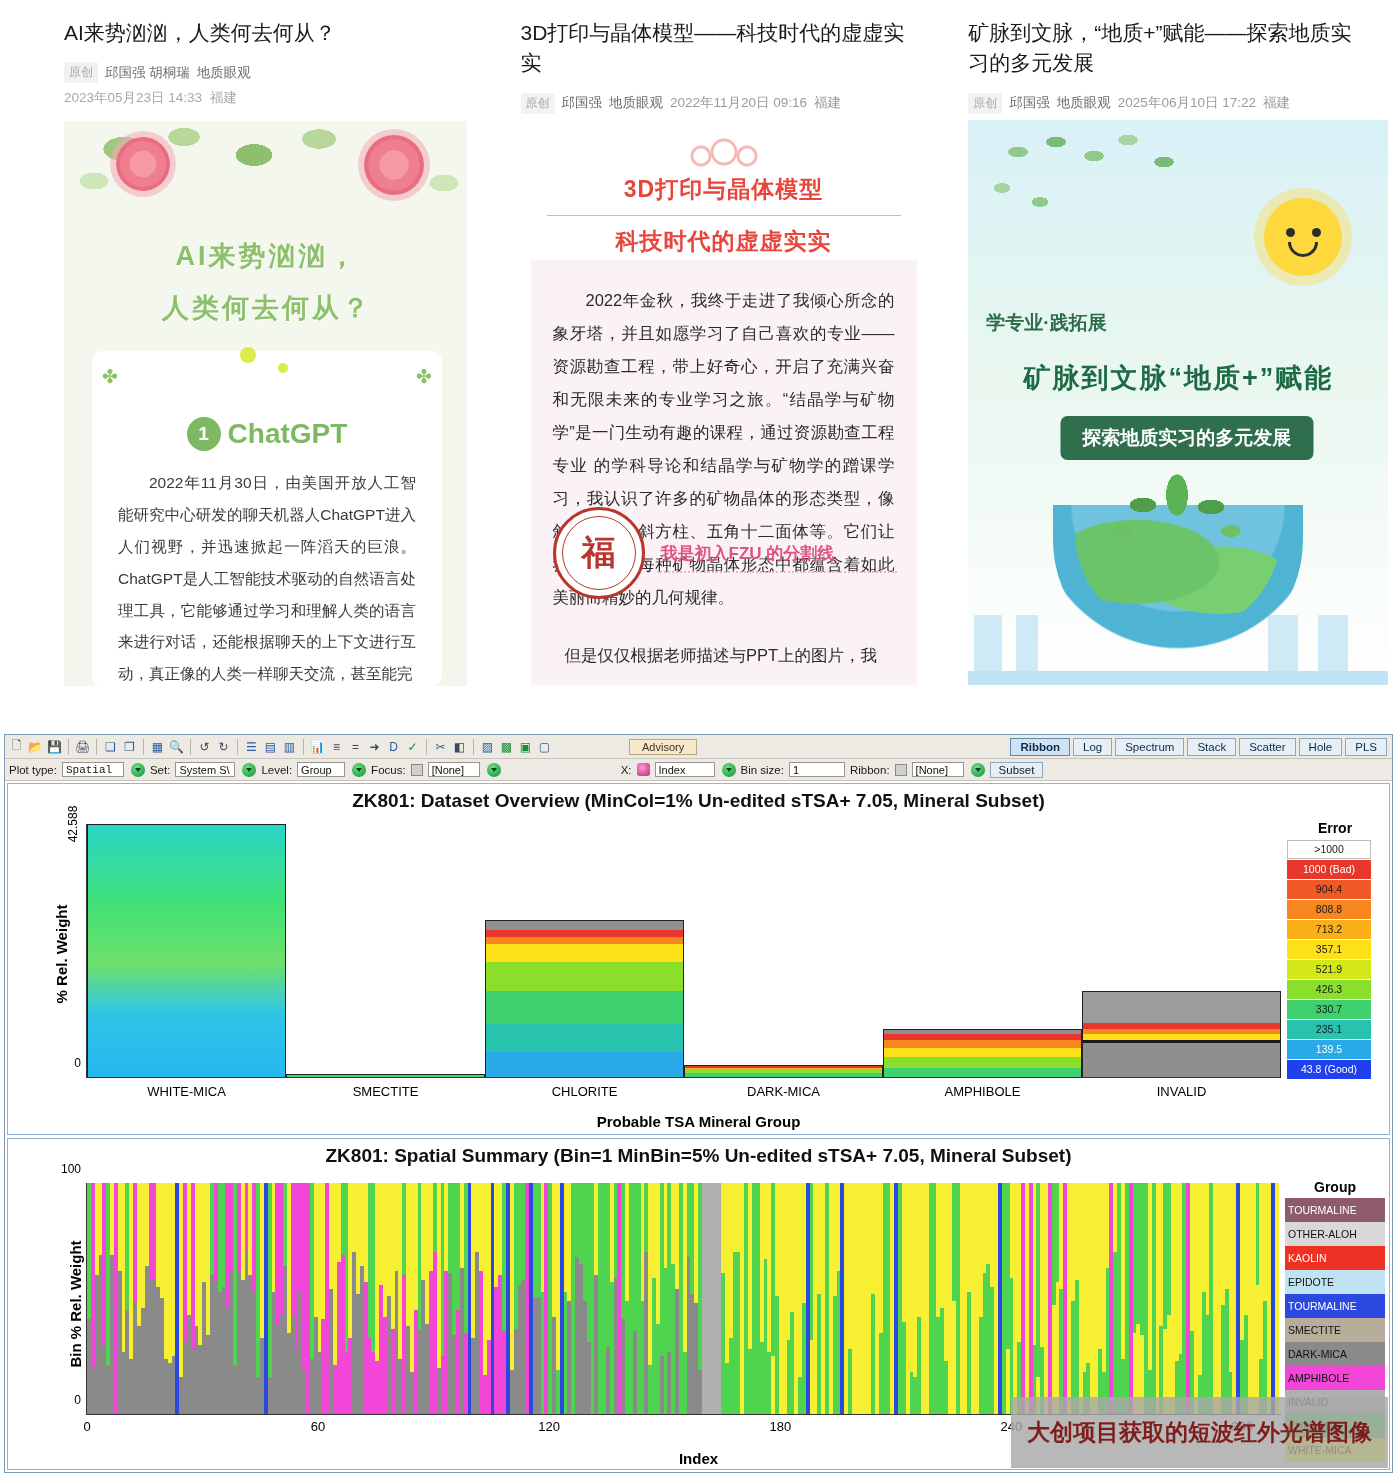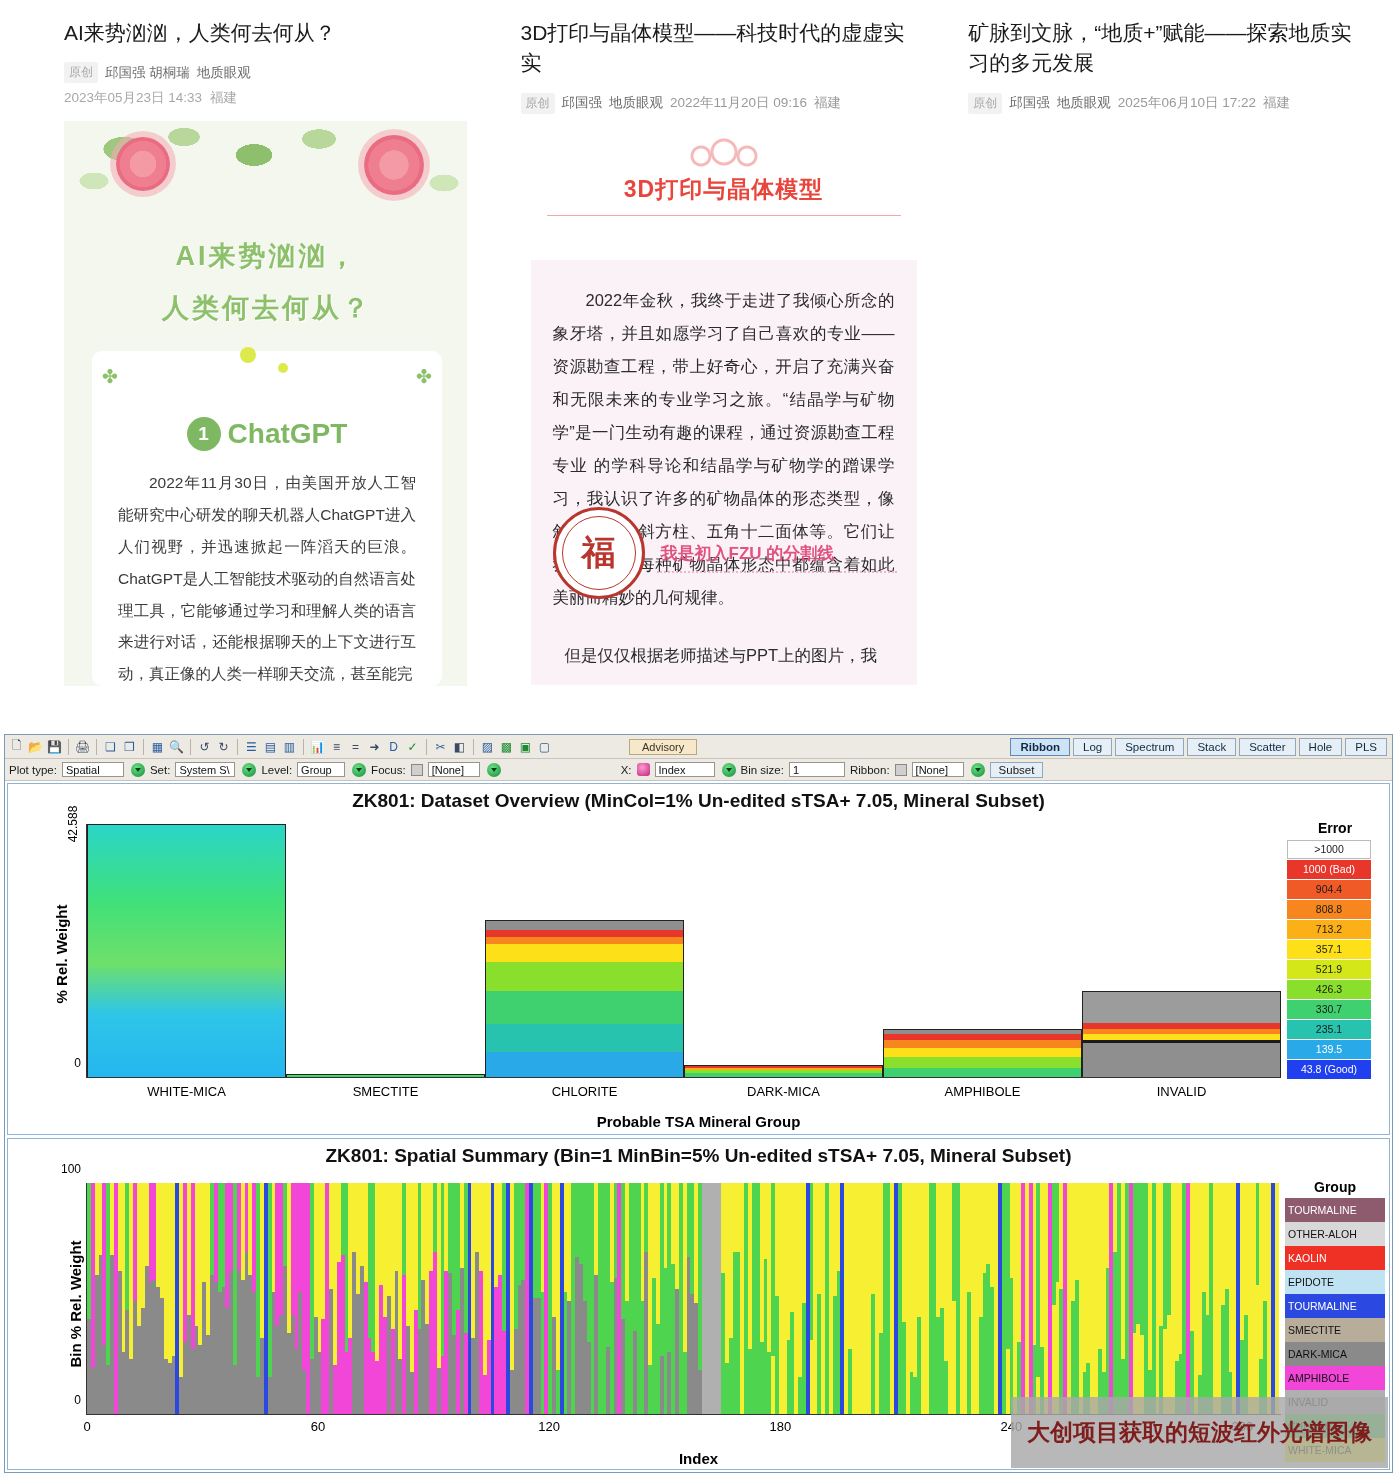--- a/index.html
+++ b/index.html
@@ -406,20 +406,21 @@
       <span class="badge-original">原创</span>
       <span class="meta-author">邱国强</span>
       <span class="meta-account">地质眼观</span>
       <span>2022年11月20日 09:16</span>
       <span>福建</span>
     </div>
     <div class="cover c2">
       <div class="cloud-top"></div>
       <div class="t1">3D打印与晶体模型</div>
       <div class="hr-red"></div>
+      <div class="t2">科技时代的虚虚实实</div>
       <div class="panel">
         <div class="p-text">2022年金秋，我终于走进了我倾心所念的象牙塔，并且如愿学习了自己喜欢的专业——资源勘查工程，带上好奇心，开启了充满兴奋和无限未来的专业学习之旅。“结晶学与矿物学”是一门生动有趣的课程，通过资源勘查工程专业 的学科导论和结晶学与矿物学的蹭课学习，我认识了许多的矿物晶体的形态类型，像斜方单锥、斜方柱、五角十二面体等。它们让我感受到：每种矿物晶体形态中都蕴含着如此美丽而精妙的几何规律。</div>
         <div class="seal">
           <span class="ring"></span>
           <span>福</span>
         </div>
         <div class="dot-line"></div>
         <div class="divider-text">我是初入FZU 的分割线</div>
         <div class="last-line">但是仅仅根据老师描述与PPT上的图片，我</div>
       </div>
@@ -427,20 +428,33 @@
   </div>
 
   <div class="article">
     <div class="art-title">矿脉到文脉，“地质+”赋能——探索地质实习的多元发展</div>
     <div class="art-meta">
       <span class="badge-original">原创</span>
       <span class="meta-author">邱国强</span>
       <span class="meta-account">地质眼观</span>
       <span>2025年06月10日 17:22</span>
       <span>福建</span>
+    </div>
+    <div class="cover c3">
+      <div class="vine"></div>
+      <div class="sun"></div>
+      <div class="smile"></div>
+      <div class="tag-small">学专业·践拓展</div>
+      <div class="main-title">矿脉到文脉“地质+”赋能</div>
+      <div class="sub-pill">探索地质实习的多元发展</div>
+      <div class="city"></div>
+      <div class="globe">
+          <span class="land"></span>
+        </div>
+      <div class="plant"></div>
     </div>
   </div>
 </div>
 
 <div class="app">
 
   <div class="toolbar">
     <div class="tb-ico">🗋</div>
     <div class="tb-ico">📂</div>
     <div class="tb-ico blue">💾</div>
@@ -481,21 +495,21 @@
       <div class="tabbtn">Spectrum</div>
       <div class="tabbtn">Stack</div>
       <div class="tabbtn">Scatter</div>
       <div class="tabbtn">Hole</div>
       <div class="tabbtn">PLS</div>
     </div>
   </div>
 
   <div class="optbar">
     <span>Plot type:</span>
-    <span class="fld" style="width:62px;">Spatial</span>
+    <span class="fld" style="width:62px;font-family:Liberation Mono, monospace;">Spatial</span>
     <span class="combo-arrow"></span>
     <span>Set:</span>
     <span class="fld" style="width:60px;">System S\</span>
     <span class="combo-arrow"></span>
     <span>Level:</span>
     <span class="fld" style="width:48px;">Group</span>
     <span class="combo-arrow"></span>
     <span>Focus:</span>
     <span class="dot-gray"></span>
     <span class="fld" style="width:52px;">[None]</span>

